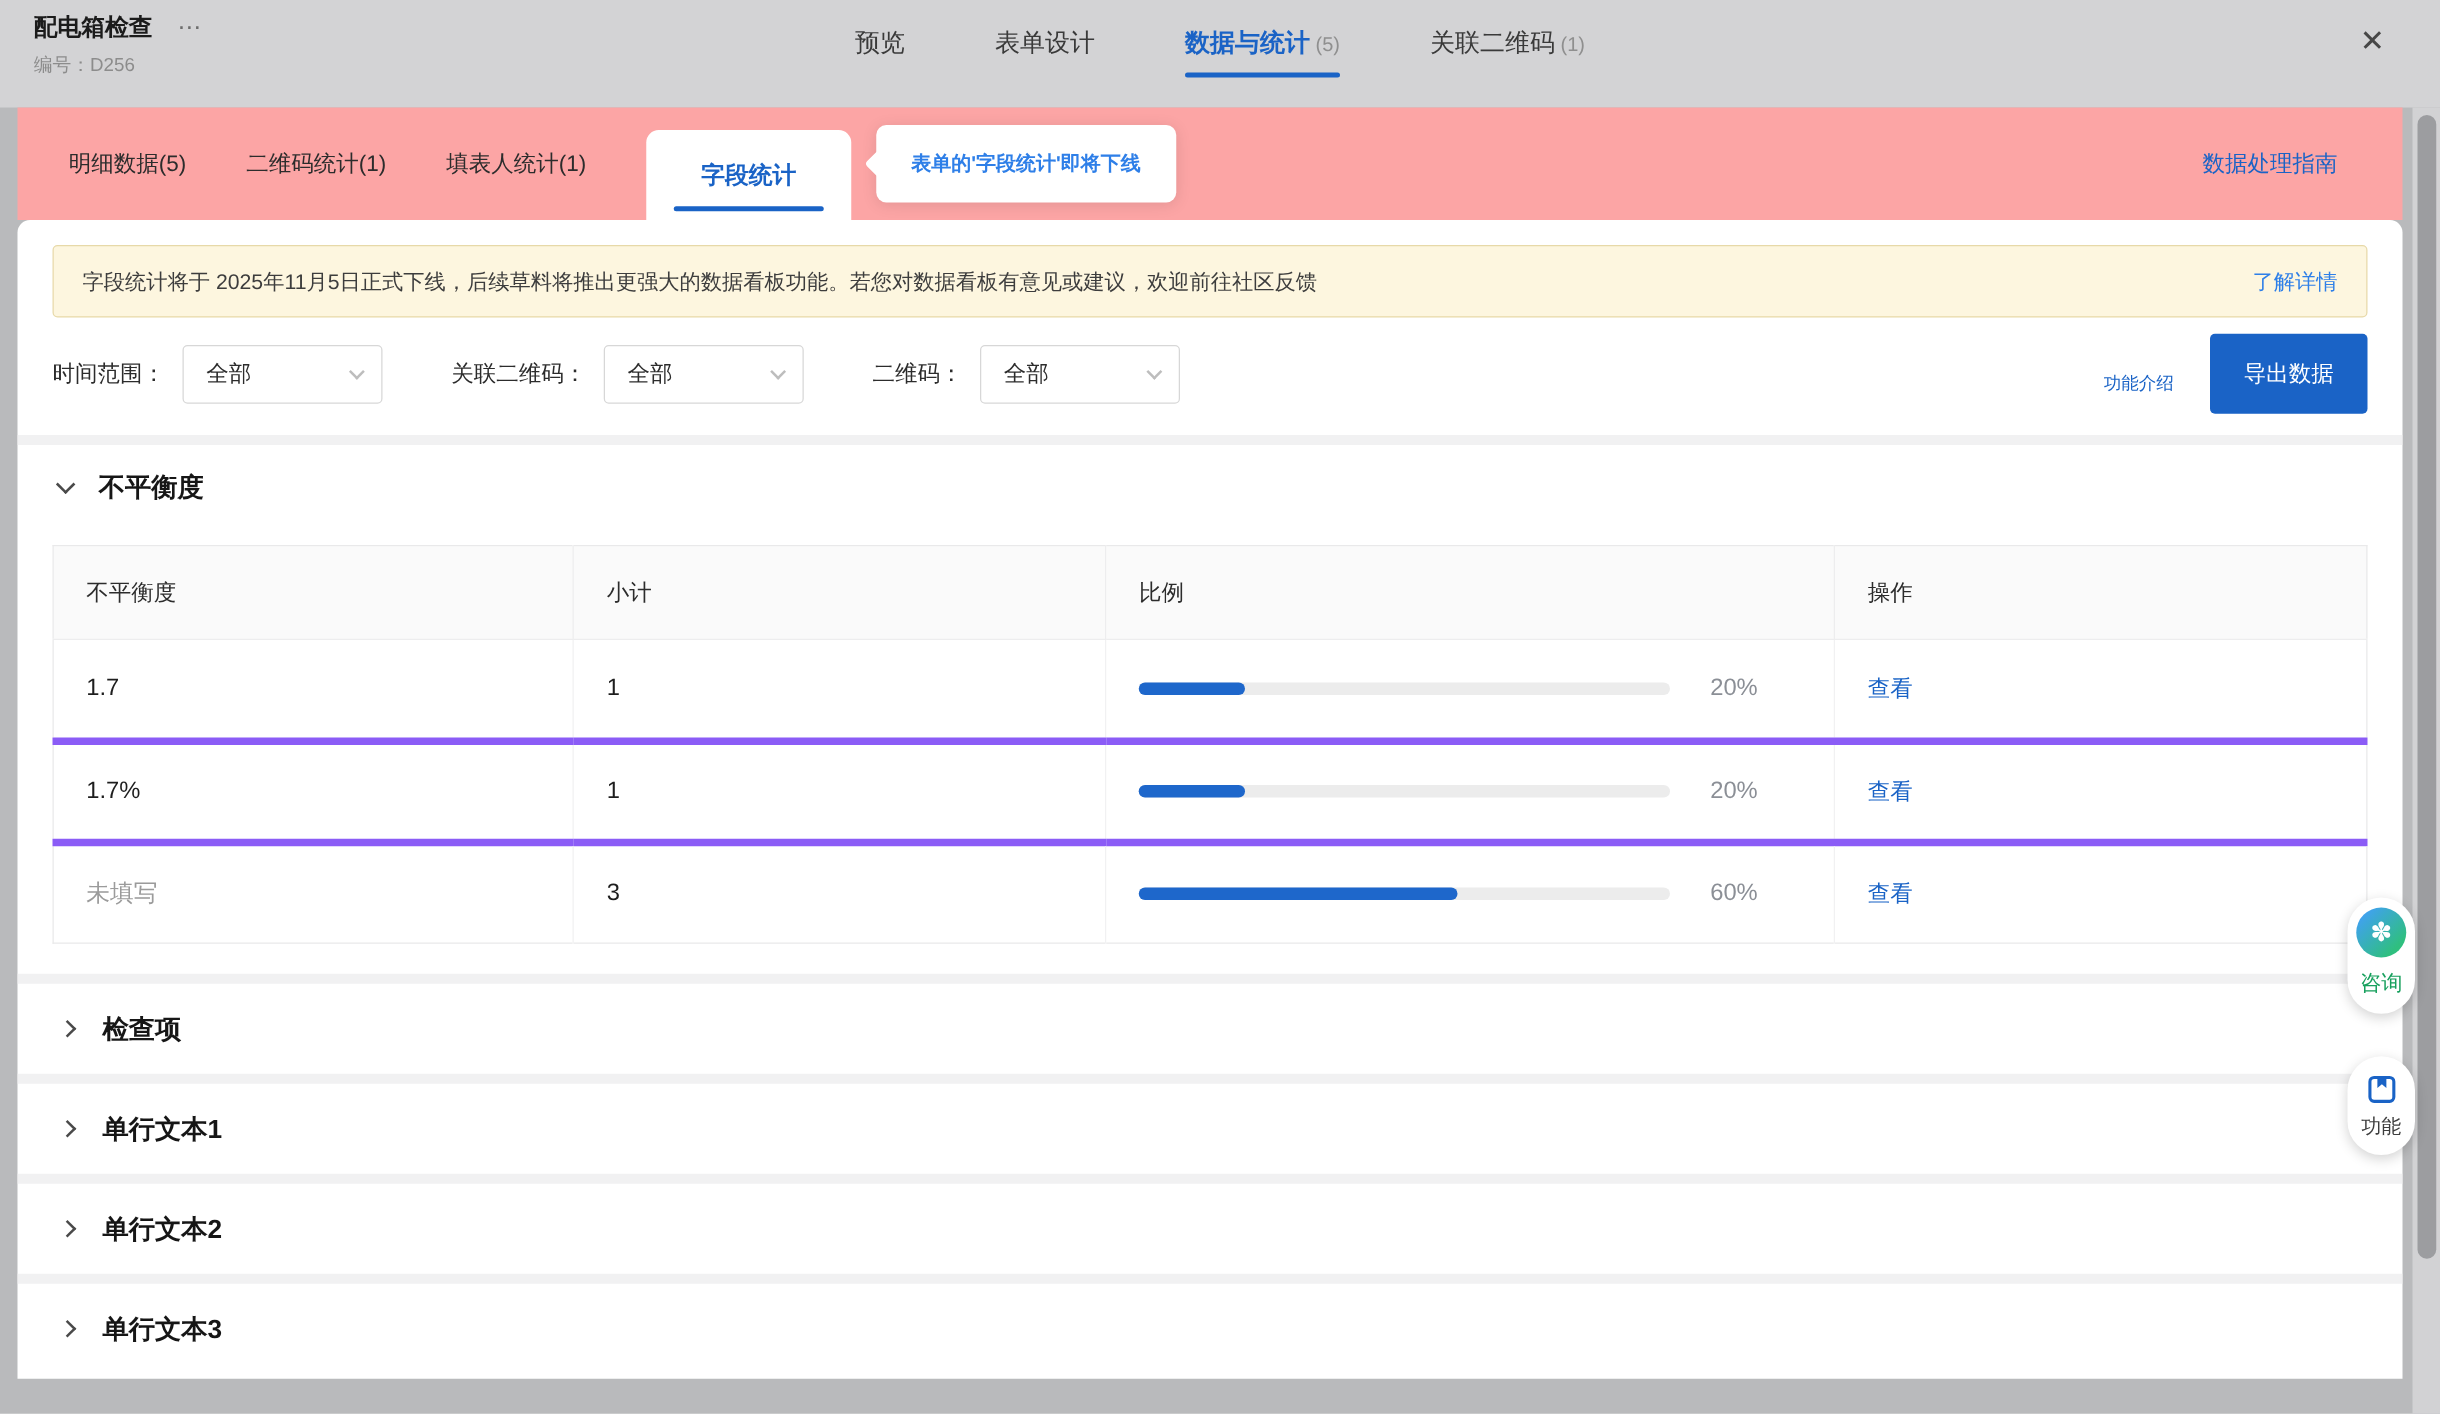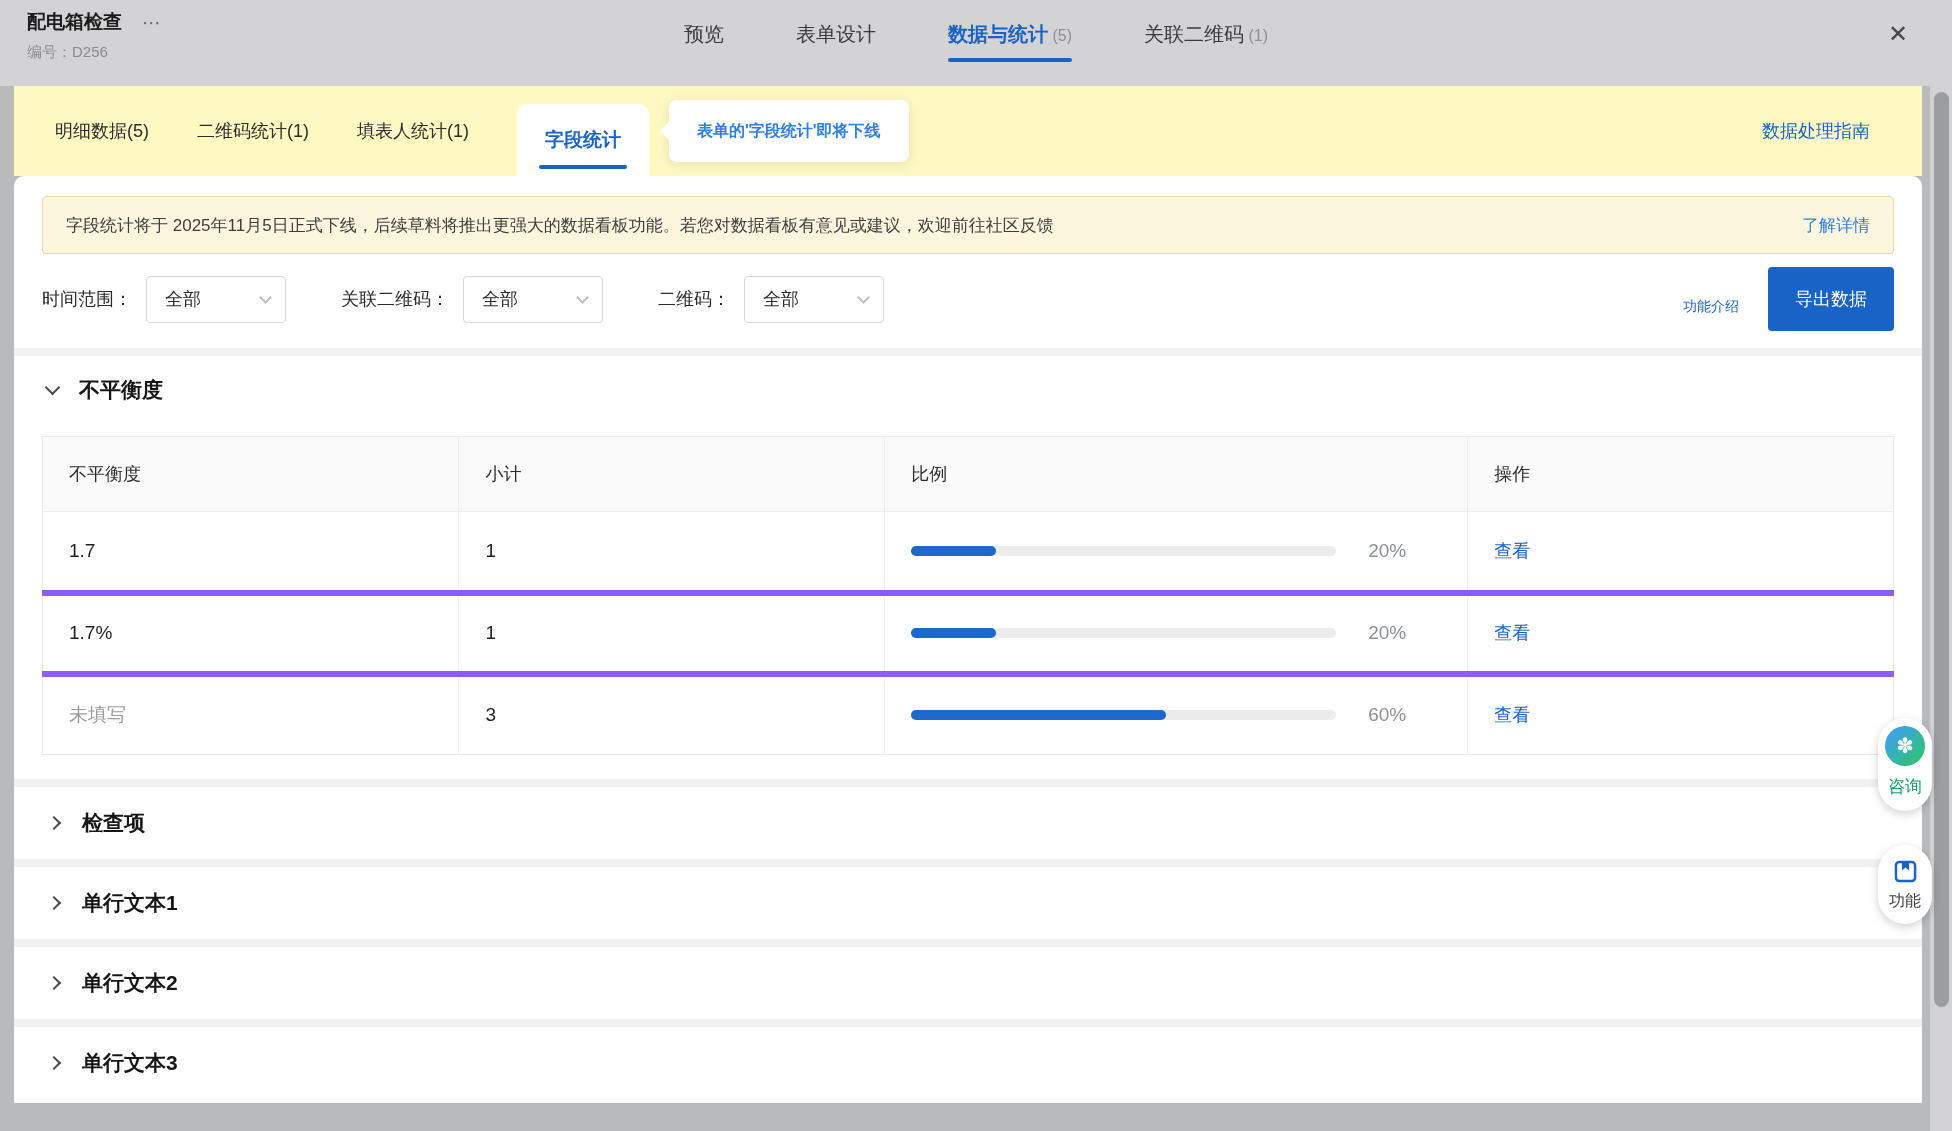--- a/index.html
+++ b/index.html
@@ -26,27 +26,27 @@
   .tab.active .tab-text { color:#1a63c6; font-weight:bold; }
   .tab-count { color:#8f8f8f; font-size:16px; font-weight:normal; }
   .tab-underline { height:4px; border-radius:2px; margin-top:10px; background:transparent; }
   .tab.active .tab-underline { background:#1a63c6; }
 
   .close-btn { position:absolute; right:44px; top:22px; font-size:24px; color:#474747; cursor:pointer; line-height:1; }
 
   
   .panel { position:absolute; left:14px; right:30px; top:86px; bottom:28px; display:flex; flex-direction:column; }
 
-  .subtab-bar { height:90px; background:#fef9c3; display:flex; align-items:center; padding-left:41px; flex:none; }
+  .subtab-bar { height:90px; background:#fca5a5; display:flex; align-items:center; padding-left:41px; flex:none; }
   .subtab { margin-right:48px; font-size:18px; color:#2c2c2c; cursor:pointer; white-space:nowrap; }
   .subtab .subtab-underline { display:none; }
   .subtab.active {
     align-self:flex-end; height:72px; margin-right:0;
     background:#ffffff; border-radius:10px 10px 0 0;
-    display:flex; align-items:center; padding:0 28px;
+    display:flex; align-items:center; padding:0 44px;
     color:#1a63c6; font-weight:bold; position:relative; font-size:19px;
   }
   .subtab.active .subtab-underline { display:block; position:absolute; left:22px; right:22px; bottom:7px; height:4px; background:#1a63c6; border-radius:2px; }
 
   .guide-tooltip {
     margin-left:20px; height:62px; background:#fff; border-radius:8px;
     display:flex; align-items:center; padding:0 28px;
     font-size:16px; font-weight:bold; color:#2e7fe8; position:relative;
     box-shadow:0 2px 12px rgba(0,0,0,0.10); white-space:nowrap;
   }
@@ -62,21 +62,21 @@
   .banner {
     height:58px; background:#fdf6df; border:1px solid #e7d9a8; border-radius:4px;
     display:flex; align-items:center; padding:0 23px; font-size:17px; color:#3d3d3d; white-space:nowrap;justify-content:space-between;
   }
   .banner-link { color:#2e7fe8; margin-left:13px; cursor:pointer; }
 
   
   .filter-bar { margin-top:21px; display:flex; align-items:center; height:48px; }
   .filter-label { font-size:18px; color:#2c2c2c; margin-right:14px; white-space:nowrap; }
   .select {
-    width:140px; height:47px; background:#fff; border:1px solid #d7d7d7; border-radius:4px;
+    width:160px; height:47px; background:#fff; border:1px solid #d7d7d7; border-radius:4px;
     display:flex; align-items:center; justify-content:space-between;
     padding:0 15px 0 18px; font-size:18px; color:#2c2c2c; margin-right:55px; cursor:pointer;
   }
   .caret { width:9px; height:9px; border-right:2px solid #bdbdbd; border-bottom:2px solid #bdbdbd; transform:rotate(45deg); margin-top:-4px; }
   .intro-link { margin-left:auto; color:#1a63c6; font-size:14px; cursor:pointer; white-space:nowrap;margin-top:16px; }
   .export-btn {
     margin-left:29px; height:64px; background:#1a63c6; color:#fff; font-size:18px;
     border:none; border-radius:4px; padding:0 27px; cursor:pointer; white-space:nowrap;
     font-family:inherit;
   }

